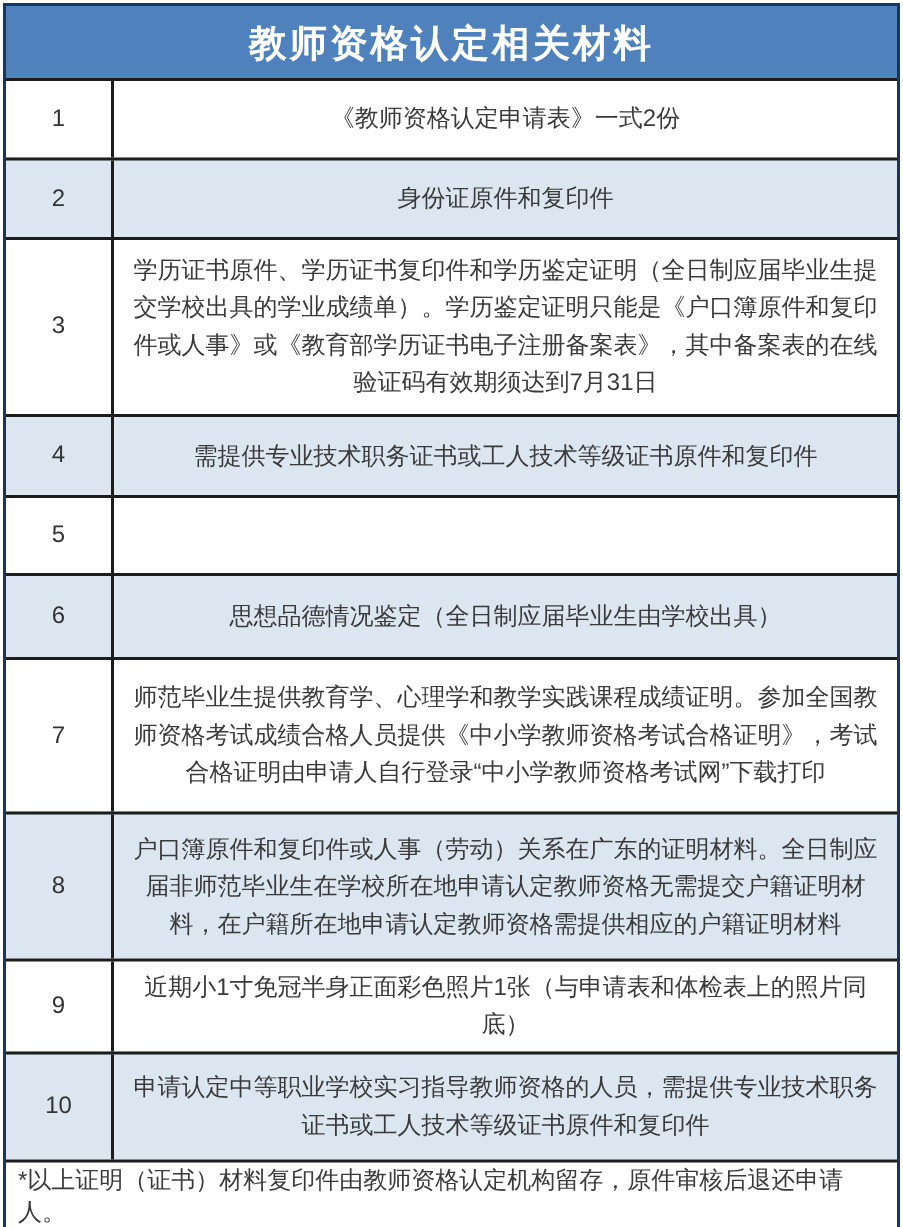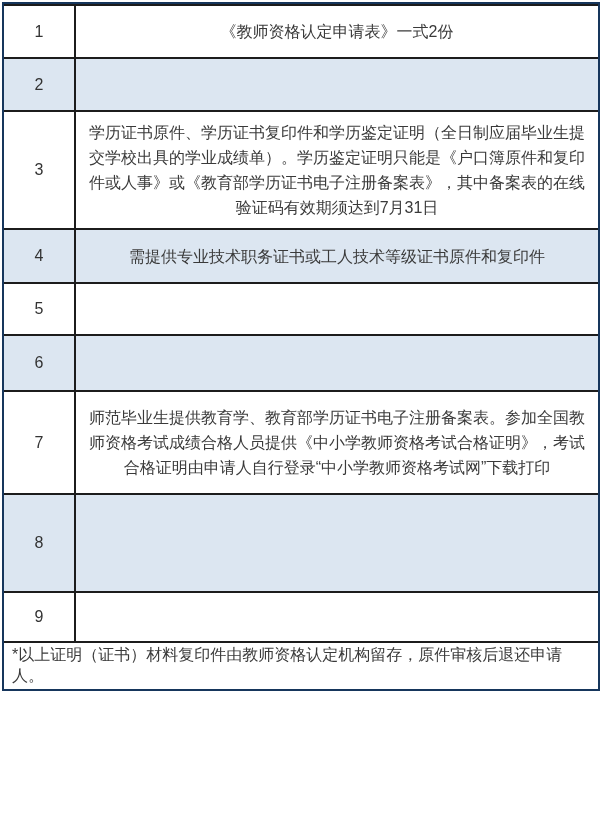--- a/index.html
+++ b/index.html
@@ -81,51 +81,60 @@
     color: #3a3a3a;
     text-align: left;
   }
 </style>
 </head>
 <body>
 
 <div class="page">
   <div class="table-wrap">
 
+    <div class="table-header">教师资格认定相关材料</div>
 
     <div id="rows">
       <div class="row">
         <div class="cell-num">1</div>
         <div class="cell-text">《教师资格认定申请表》一式2份</div>
       </div>
       <div class="row">
         <div class="cell-num">2</div>
+        <div class="cell-text">身份证原件和复印件</div>
       </div>
       <div class="row">
         <div class="cell-num">3</div>
         <div class="cell-text">学历证书原件、学历证书复印件和学历鉴定证明（全日制应届毕业生提交学校出具的学业成绩单）。学历鉴定证明只能是《户口簿原件和复印件或人事》或《教育部学历证书电子注册备案表》，其中备案表的在线验证码有效期须达到7月31日</div>
       </div>
       <div class="row">
         <div class="cell-num">4</div>
         <div class="cell-text">需提供专业技术职务证书或工人技术等级证书原件和复印件</div>
       </div>
       <div class="row">
         <div class="cell-num">5</div>
       </div>
       <div class="row">
         <div class="cell-num">6</div>
+        <div class="cell-text">思想品德情况鉴定（全日制应届毕业生由学校出具）</div>
       </div>
       <div class="row">
         <div class="cell-num">7</div>
-        <div class="cell-text">师范毕业生提供教育学、教育部学历证书电子注册备案表。参加全国教师资格考试成绩合格人员提供《中小学教师资格考试合格证明》，考试合格证明由申请人自行登录“中小学教师资格考试网”下载打印</div>
+        <div class="cell-text">师范毕业生提供教育学、心理学和教学实践课程成绩证明。参加全国教师资格考试成绩合格人员提供《中小学教师资格考试合格证明》，考试合格证明由申请人自行登录“中小学教师资格考试网”下载打印</div>
       </div>
       <div class="row">
         <div class="cell-num">8</div>
+        <div class="cell-text">户口簿原件和复印件或人事（劳动）关系在广东的证明材料。全日制应届非师范毕业生在学校所在地申请认定教师资格无需提交户籍证明材料，在户籍所在地申请认定教师资格需提供相应的户籍证明材料</div>
       </div>
       <div class="row">
         <div class="cell-num">9</div>
+        <div class="cell-text">近期小1寸免冠半身正面彩色照片1张（与申请表和体检表上的照片同底）</div>
+      </div>
+      <div class="row">
+        <div class="cell-num">10</div>
+        <div class="cell-text">申请认定中等职业学校实习指导教师资格的人员，需提供专业技术职务证书或工人技术等级证书原件和复印件</div>
       </div>
     </div>
 
     <div class="footnote">*以上证明（证书）材料复印件由教师资格认定机构留存，原件审核后退还申请人。</div>
   </div>
 
 </div>
 
 </body></html>

